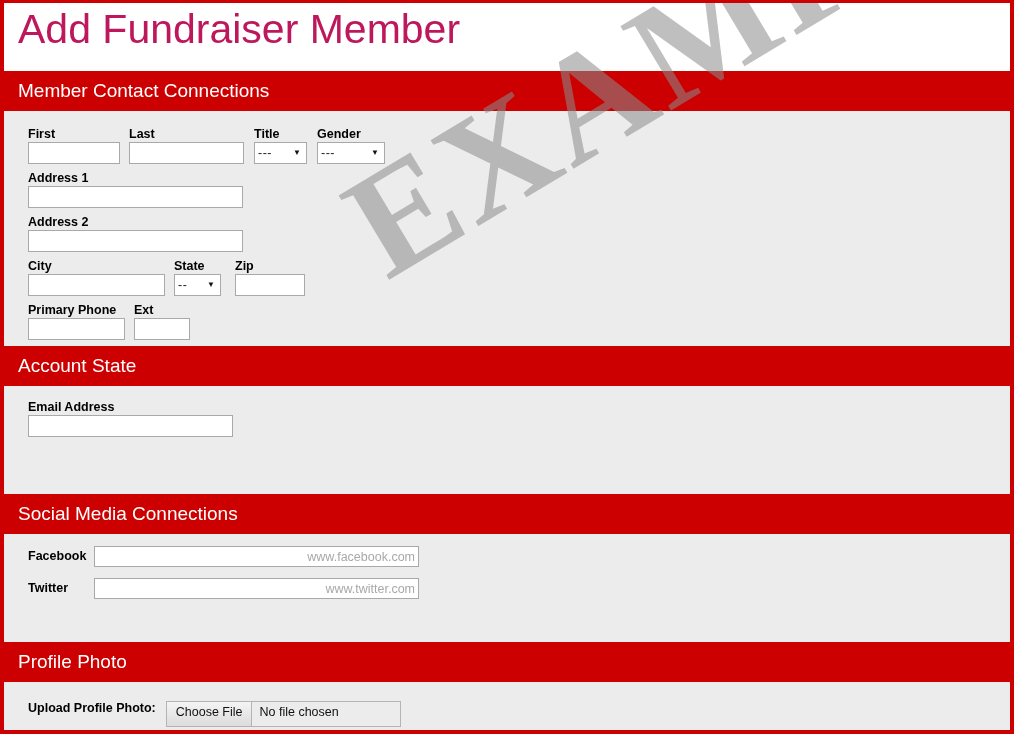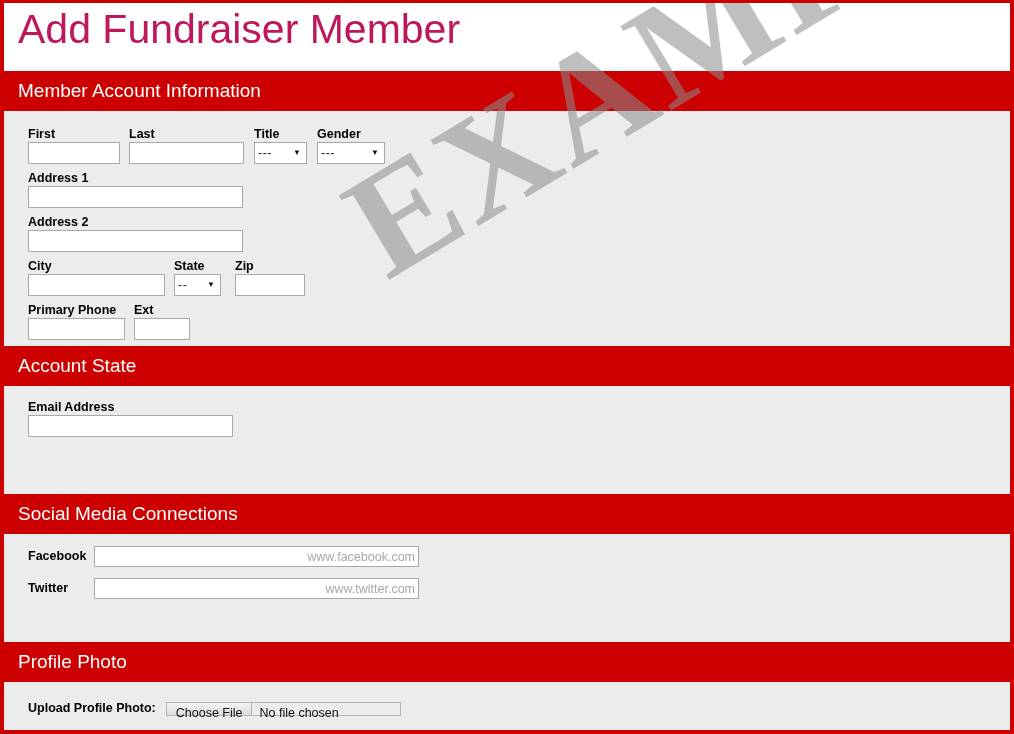--- a/index.html
+++ b/index.html
@@ -133,28 +133,28 @@
   #login-body { height: 108px; padding: 14px 0 0 24px; }
 
   
   #social-body { height: 108px; padding: 12px 0 0 24px; }
   .social-row { display: flex; align-items: center; margin-bottom: 11px; }
   .social-row .fld-label { width: 66px; font-size: 12.5px; }
   .social-row .txt { width: 325px; height: 21px; text-align: right; }
 
   
   #photo-body { height: 85px; padding: 19px 0 0 24px; }
-  .file-row { display: flex; align-items: flex-end; }
+  .file-row { display: flex; align-items: flex-start; }
   .file-row .fld-label { margin-right: 10px; }
   .file-input {
     display: flex;
     align-items: stretch;
     border: 1px solid #b4b4b4;
     background: #ececec;
-    height: 14px;
+    height: 26px;
     width: 235px;
     box-sizing: border-box;
     font-size: 12.5px;
   }
   .file-btn {
     background: linear-gradient(#f4f4f4, #dcdcdc);
     border-right: 1px solid #b4b4b4;
     padding: 0 9px;
     line-height: 20px;
     color: #111;
@@ -194,21 +194,21 @@
 </style>
 </head>
 <body>
 
 <div class="page">
 
   <div class="title-bar">
     <div class="page-title">Add Fundraiser Member</div>
   </div>
 
-  <div class="section-head">Member Account Information</div>
+  <div class="section-head">Member Contact Connections</div>
 
   <div class="section-body" id="contact-body">
 
     <div class="row grp">
       <div class="col" style="margin-right:9px;">
         <label class="fld-label">First</label>
         <input class="txt" id="w-first" type="text" placeholder="" style="">
       </div>
       <div class="col" style="margin-right:10px;">
         <label class="fld-label">Last</label>

